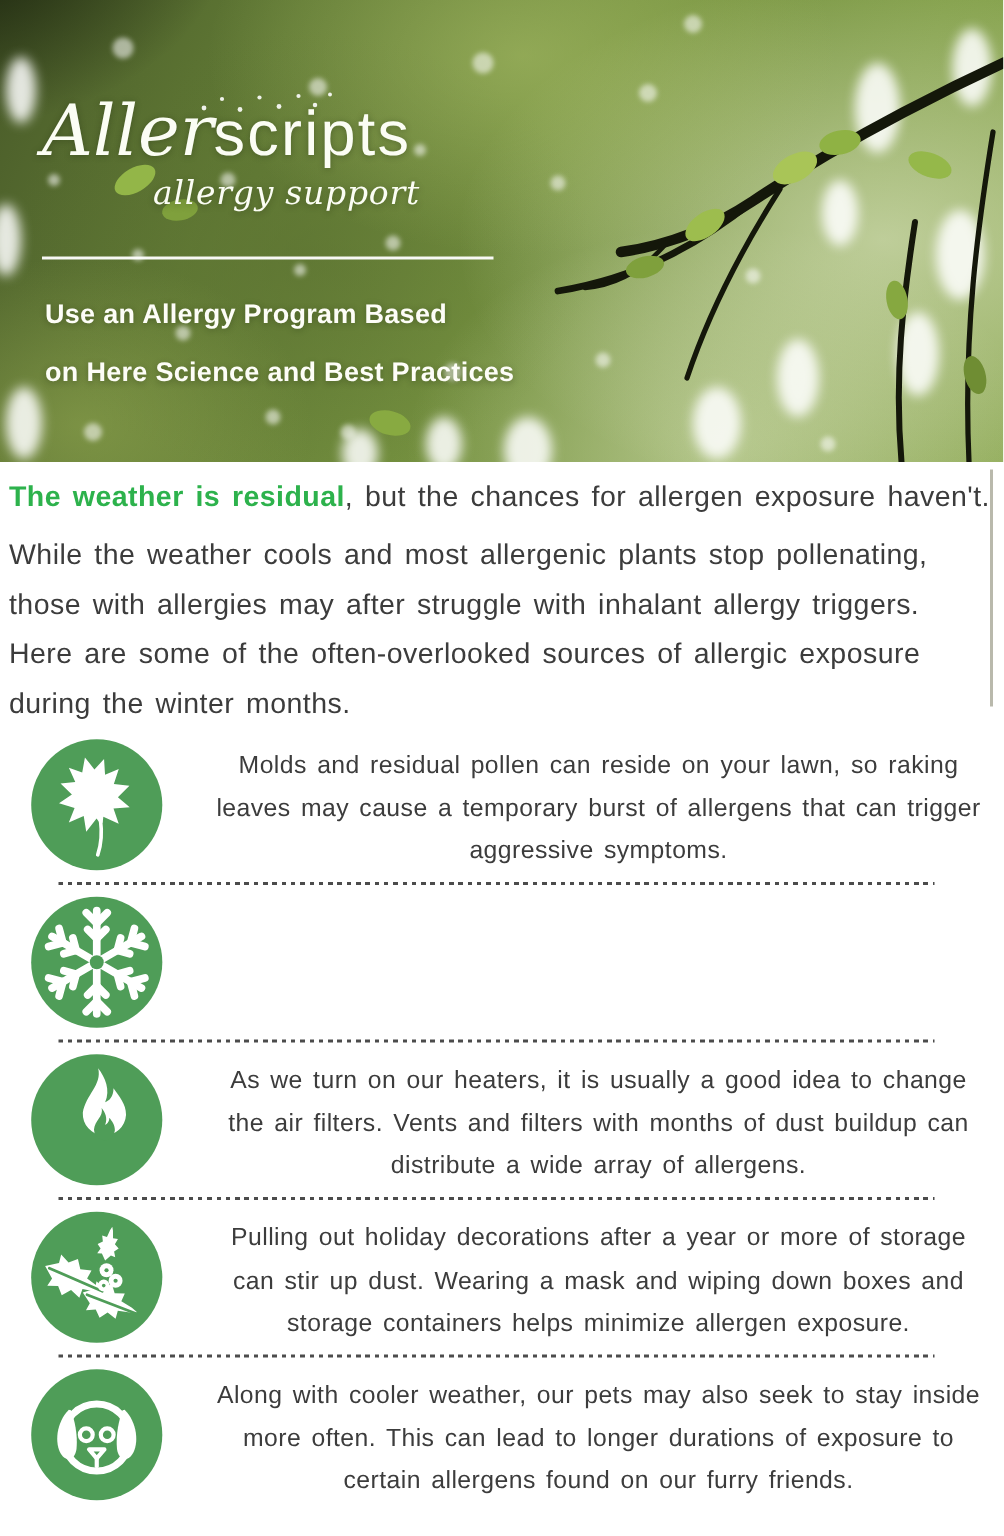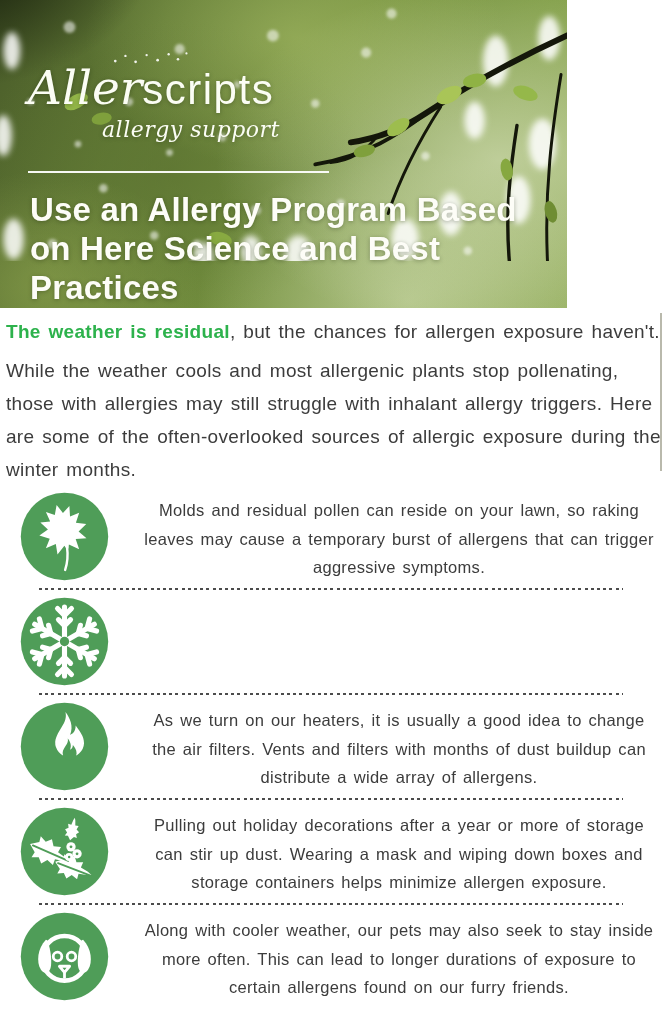--- a/index.html
+++ b/index.html
@@ -9,21 +9,21 @@
     margin:0 auto;
     overflow:hidden;
     background:#ffffff;
     font-family:"Liberation Sans", sans-serif;
     color:var(--text, #3c3c3c);
   }
 
   
   .hero{
     position:relative;
-    width:567px;height:308px;
+    width:669px;height:308px;
     overflow:hidden;
     background:
       radial-gradient(ellipse 270px 190px at -40px -50px, rgba(14,20,7,.92), rgba(14,20,7,0) 72%),
       radial-gradient(ellipse 300px 190px at 52% 12%, rgba(196,214,124,.40), rgba(196,214,124,0) 70%),
       radial-gradient(ellipse 430px 270px at 88% 52%, rgba(238,242,218,.55), rgba(238,242,218,0) 66%),
       radial-gradient(ellipse 320px 230px at 72% 98%, rgba(228,236,202,.50), rgba(228,236,202,0) 66%),
       radial-gradient(ellipse 220px 160px at 8% 92%, rgba(158,178,88,.45), rgba(158,178,88,0) 70%),
       radial-gradient(ellipse 260px 200px at 30% 55%, rgba(90,112,48,.55), rgba(90,112,48,0) 75%),
       linear-gradient(115deg, #495b29 0%, #617a35 25%, #74903f 52%, #83a04a 78%, #8ca853 100%);
   }
@@ -48,21 +48,21 @@
     font-style:italic;font-size:22px;
     margin:8px 16px 0 74px;letter-spacing:.5px;
   }
   .hero-rule{
     position:absolute;left:28px;top:171px;
     width:301px;height:2px;background:#ffffff;opacity:.95;
   }
   .hero-heading{
     position:absolute;left:30px;top:190px;
     margin:0;
-    font-size:33px;font-weight:bold;line-height:39px;
+    font-size:18px;font-weight:bold;line-height:39px;
     letter-spacing:.2px;
     color:#fdfdf7;
     text-shadow:0 1px 4px rgba(30,40,15,.35);
   }
 
   
   .content{position:relative;padding:0 0 0 6px;}
   .lead{
     margin:9px 0 0 0;
     font-size:19px;line-height:30px;
@@ -203,21 +203,21 @@
     <h1 class="hero-heading">
       <span>Use an Allergy Program Based</span><br>
       <span>on Here Science and Best Practices</span>
     </h1>
   </header>
 
   <main class="content">
 
     <p class="lead"><span class="accent">The weather is residual</span><span>, but the chances for allergen exposure haven't.</span></p>
 
-    <p class="intro-par">While the weather cools and most allergenic plants stop pollenating, those with allergies may still struggle with inhalant allergy triggers. Here are some of the often-overlooked sources of allergic exposure during the winter months.</p>
+    <p class="intro-par">While the weather cools and most allergenic plants stop pollenating, those with allergies may after struggle with inhalant allergy triggers. Here are some of the often-overlooked sources of allergic exposure during the winter months.</p>
 
     <div class="tips">
 
       <div class="tip">
         <div class="tip-icon">
           <svg viewBox="0 0 100 100" aria-hidden="true">
             <circle cx="50" cy="50" r="47" fill="var(--icon-green,#4f9d58)"></circle>
             <g transform="rotate(-14 50 50)">
               <path fill="#ffffff" d="M50 15 L54.5 25 L63 19.5 L61 30.5 L71.5 29 L65.5 38.5 L76 42.5 L66 48.5 L72.5 57.5 L61 55.5 L62 67 L52.5 59.5 L51 63.5 L49 63.5 L47.5 59.5 L38 67 L39 55.5 L27.5 57.5 L34 48.5 L24 42.5 L34.5 38.5 L28.5 29 L39 30.5 L37 19.5 L45.5 25 Z"></path>
               <path stroke="#ffffff" stroke-width="2.6" stroke-linecap="round" fill="none" d="M50 61 C49 70 46.5 78 42 85"></path>

